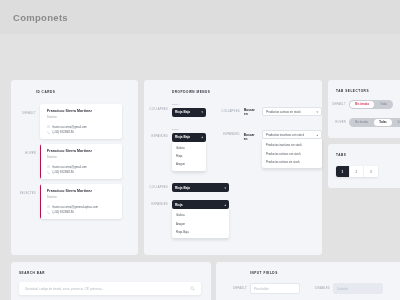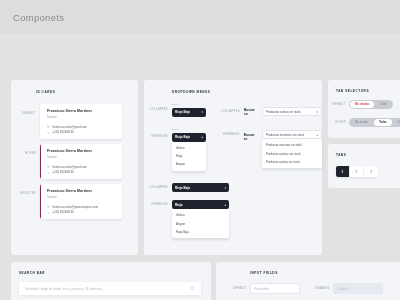--- a/index.html
+++ b/index.html
@@ -9,21 +9,21 @@
     font-family: "Liberation Sans", sans-serif;
     overflow: hidden;
   }
   .page { position: relative; width: 400px; height: 300px; background: #e0e0e0; }
 
   
   .header {
     height: 34px; background: #dddddd;
     display: flex; align-items: center; padding-left: 13px;
   }
-  .header-title { font-size: 9.5px; color: #8a8a8a; letter-spacing: .3px; }
+  .header-title { font-size: 9.5px; color: #8a8a8a; letter-spacing: .3px; font-weight: bold; }
 
   
   .canvas { position: relative; width: 400px; height: 266px; background: #e2e2e2; }
 
   .panel {
     position: absolute;
     background: #f3f5f8;
     border-radius: 3px;
   }
   .panel-title {

